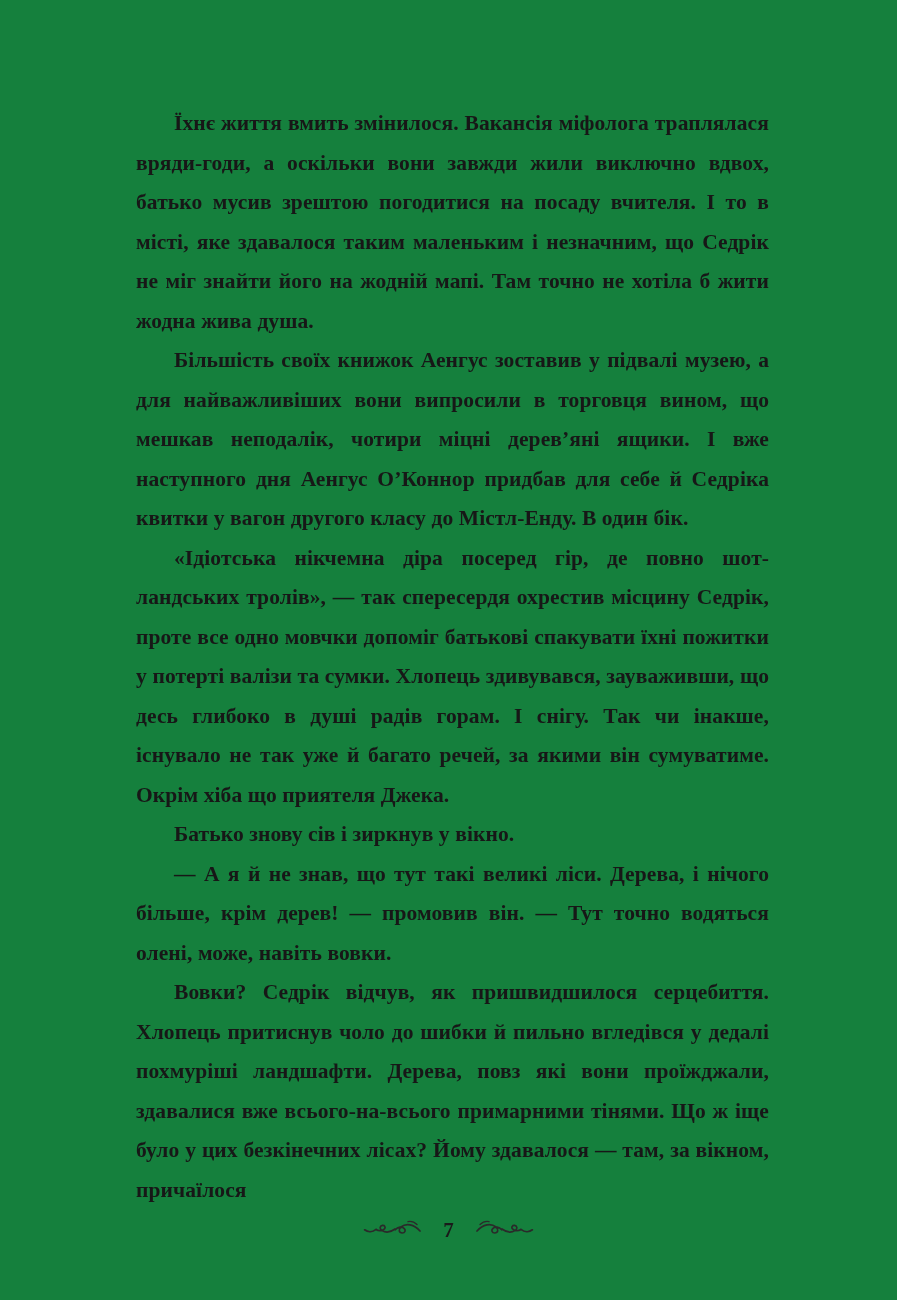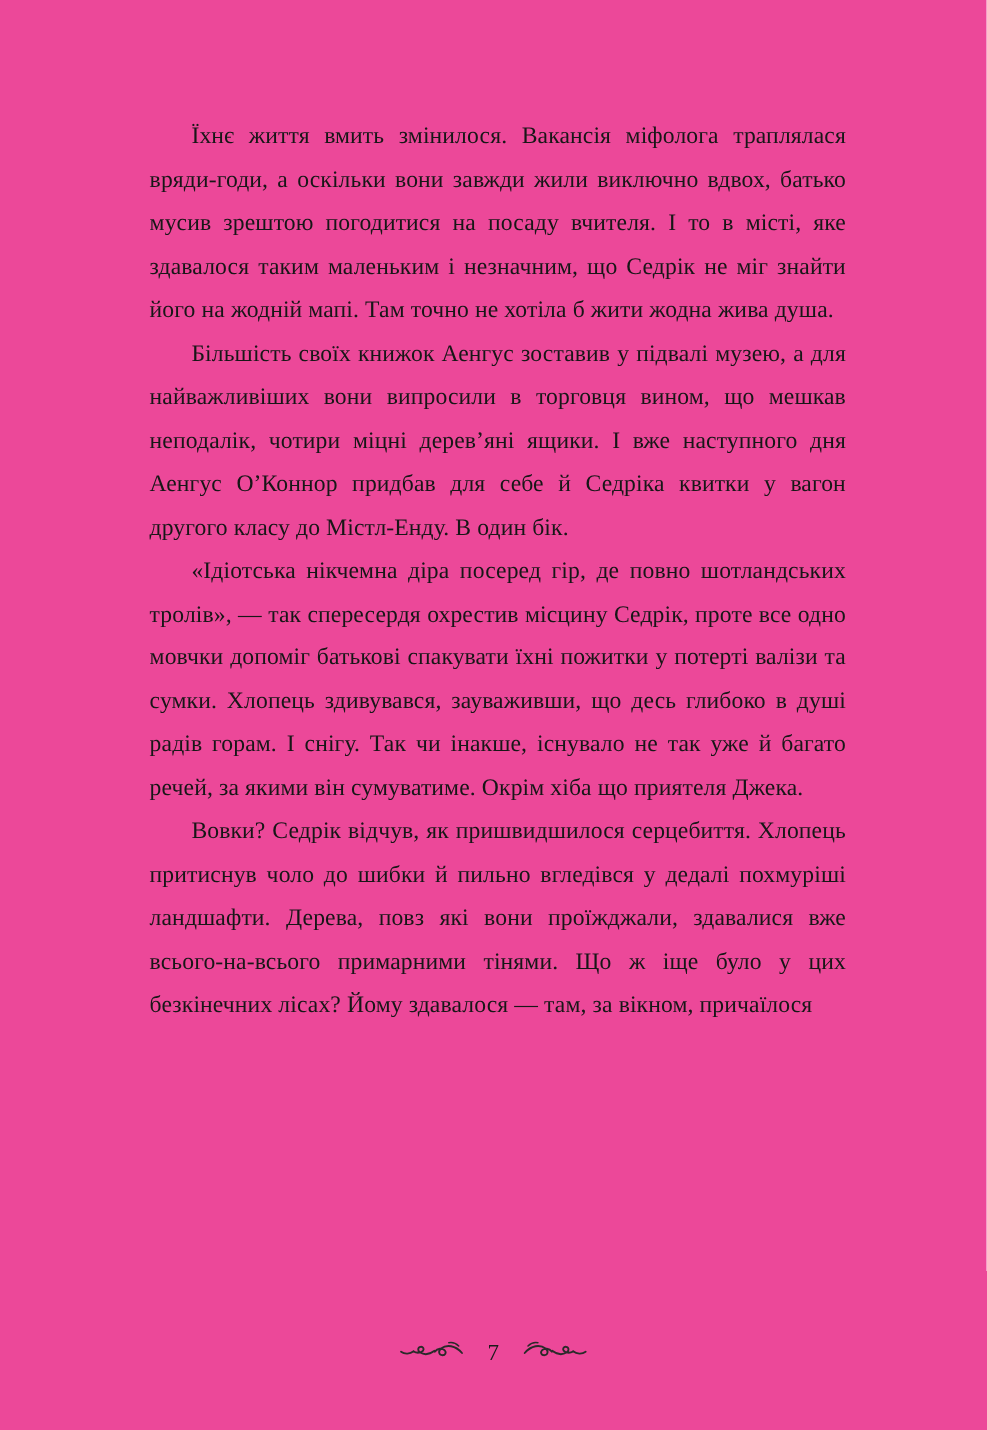--- a/index.html
+++ b/index.html
@@ -14,21 +14,22 @@
     color: #1a1a1a;
     position: relative;
     overflow: hidden;
   }
   .page {
     width: 897px;
     height: 1300px;
     box-sizing: border-box;
     padding: 104px 128px 0 136px;
     position: relative;
-    background: #ec4899;
+    background: #15803d;
+    font-weight: bold;
   }
   .body-text {
     font-size: 21.5px;
     line-height: 39.5px;
     text-align: justify;
     text-justify: inter-word;
     color: #171717;
     letter-spacing: 0.1px;
   }
   .body-text p {
@@ -61,20 +62,22 @@
 </style>
 </head>
 <body>
 
 <div class="page">
 
   <div class="body-text">
     <p>Їхнє життя вмить змінилося. Вакансія міфолога тра­плялася вряди-годи, а оскільки вони завжди жили ви­ключно вдвох, батько мусив зрештою погодитися на посаду вчителя. І то в місті, яке здавалося таким ма­леньким і незначним, що Седрік не міг знайти його на жодній мапі. Там точно не хотіла б жити жодна жи­ва душа.</p>
     <p>Більшість своїх книжок Аенгус зоставив у підвалі музею, а для найважливіших вони випросили в торгов­ця вином, що мешкав неподалік, чотири міцні дерев’яні ящики. І вже наступного дня Аенгус О’Коннор при­дбав для себе й Седріка квитки у вагон другого класу до Містл-Енду. В один бік.</p>
     <p>«Ідіотська нікчемна діра посеред гір, де повно шот­ландських тролів», — так спересердя охрестив місцину Седрік, проте все одно мовчки допоміг батькові спаку­вати їхні пожитки у потерті валізи та сумки. Хлопець здивувався, зауваживши, що десь глибоко в душі радів горам. І снігу. Так чи інакше, існувало не так уже й багато речей, за якими він сумуватиме. Окрім хіба що приятеля Джека.</p>
+    <p>Батько знову сів і зиркнув у вікно.</p>
+    <p>— А я й не знав, що тут такі великі ліси. Дерева, і нічого більше, крім дерев! — промовив він. — Тут точно водяться олені, може, навіть вовки.</p>
     <p>Вовки? Седрік відчув, як пришвидшилося серцебит­тя. Хлопець притиснув чоло до шибки й пильно вгле­дівся у дедалі похмуріші ландшафти. Дерева, повз які вони проїжджали, здавалися вже всього-на-всього при­марними тінями. Що ж іще було у цих безкінечних лісах? Йому здавалося — там, за вікном, причаїлося</p>
   </div>
 
   <div class="page-footer">
     <span class="orn left">
       <svg width="62" height="20" viewBox="0 0 62 20" fill="none" xmlns="http://www.w3.org/2000/svg">
         <path d="M3 13c6-7 14-8 19-4 3 2.4 2 6-1.3 6-2.6 0-3.7-2.6-2-4.4 2.2-2.4 6.6-1.8 9 1.2" stroke="#2a2a2a" stroke-width="1.7" stroke-linecap="round" fill="none"></path>
         <path d="M28 11c4 3 9 4 13 1.6 2.6-1.6 2.4-4.8-.4-5.2-2.2-.3-3.4 1.8-2.2 3.4 1.7 2.2 5.6 2.6 8.6.8" stroke="#2a2a2a" stroke-width="1.7" stroke-linecap="round" fill="none"></path>
         <path d="M47 11.4c3.3 2.6 8 3 11.4.4" stroke="#2a2a2a" stroke-width="1.7" stroke-linecap="round" fill="none"></path>
         <path d="M6 6.6C8.6 4 12 3 15 3.6" stroke="#2a2a2a" stroke-width="1.4" stroke-linecap="round" fill="none"></path>

